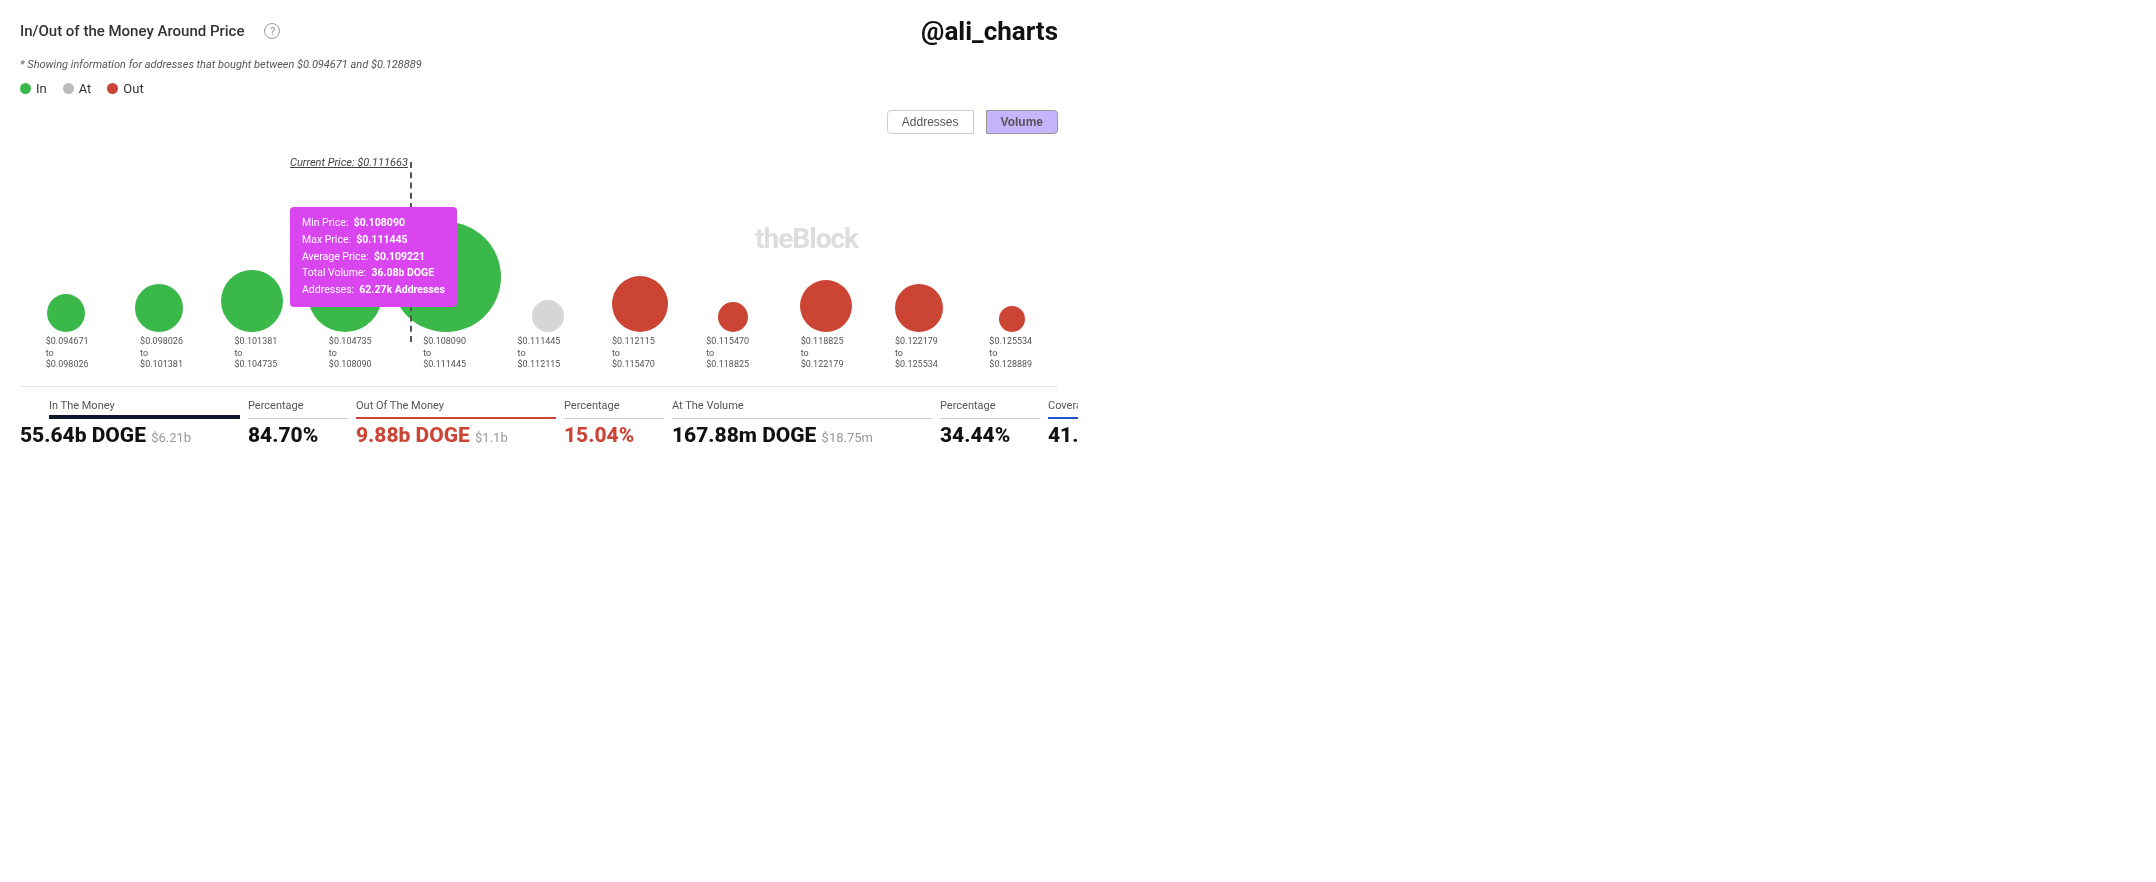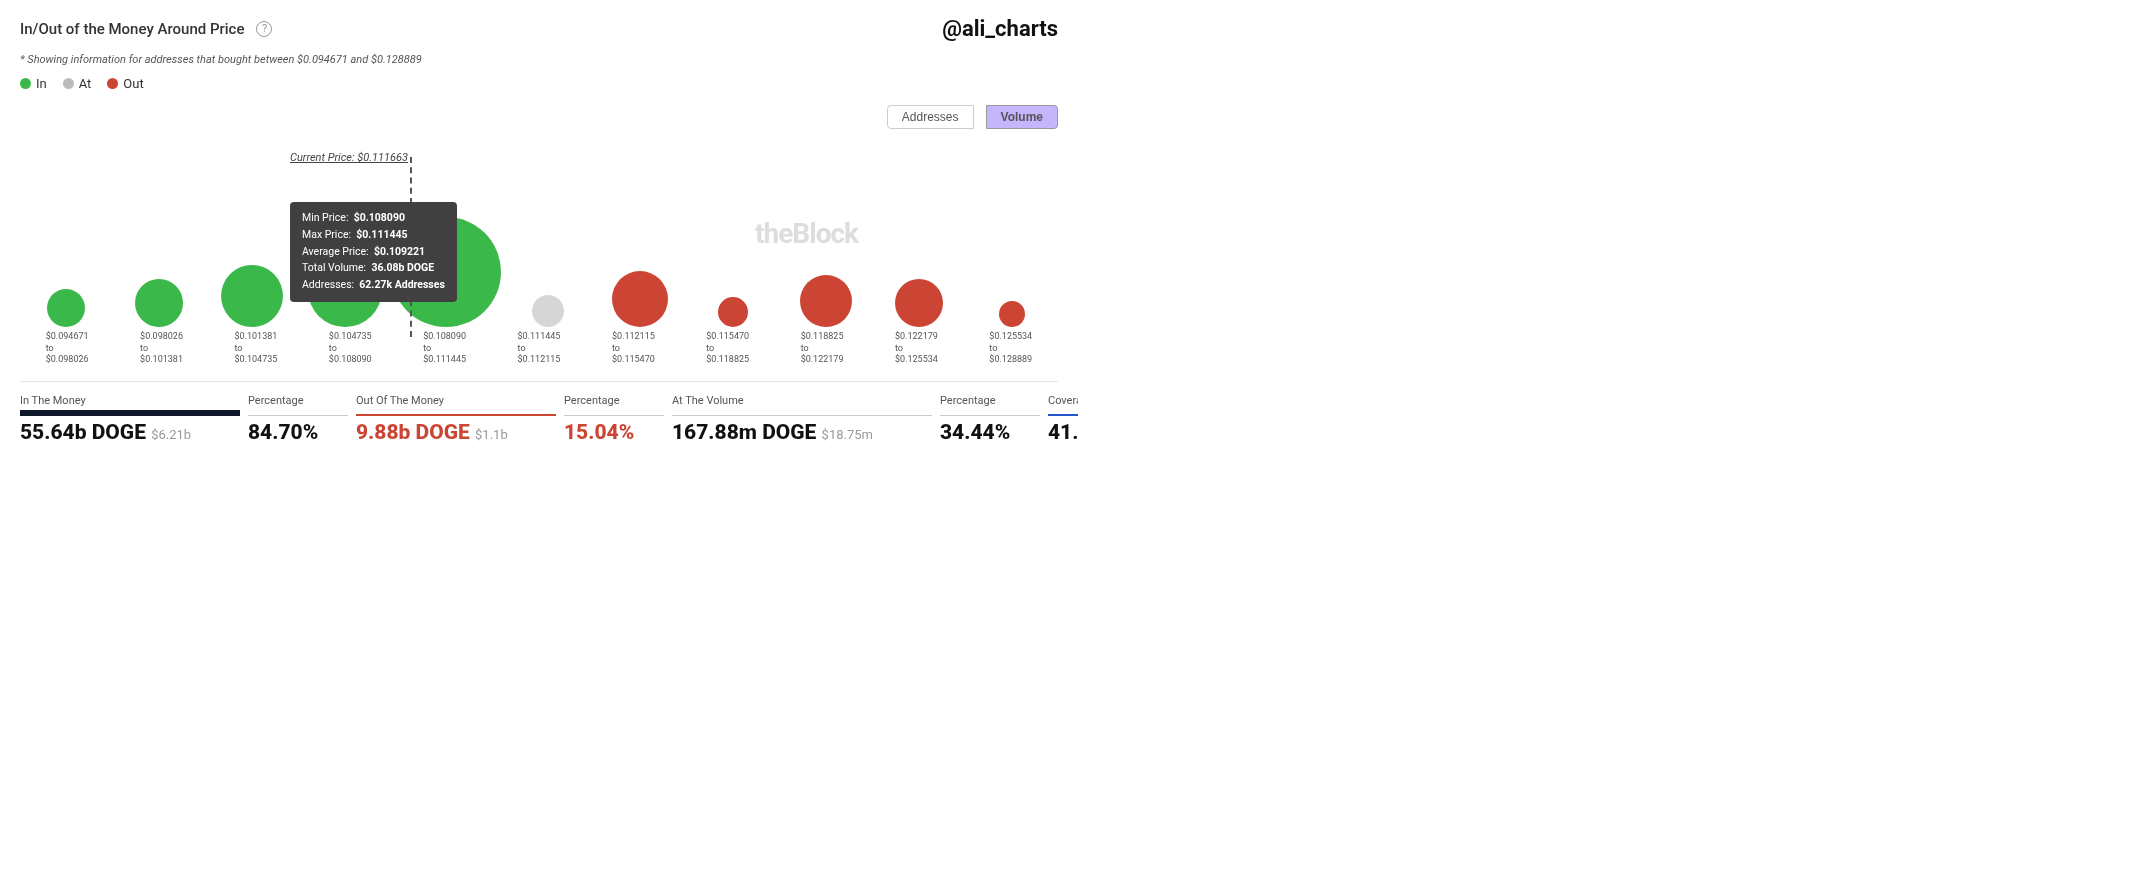--- a/index.html
+++ b/index.html
@@ -16,21 +16,21 @@
     .header {
       display: flex;
       justify-content: space-between;
       align-items: center;
       margin-bottom: 12px;
     }
 
     .title-area {
       display: flex;
       align-items: center;
-      gap: 12px;
+      gap: 20px;
     }
 
     .title {
       font-size: 15px;
       font-weight: 500;
       color: #333;
     }
 
     .help-icon {
       width: 16px;
@@ -39,21 +39,21 @@
       border: 1.5px solid #999;
       display: inline-flex;
       align-items: center;
       justify-content: center;
       font-size: 11px;
       color: #999;
       cursor: pointer;
     }
 
     .brand {
-      font-size: 22px;
+      font-size: 26px;
       font-weight: 700;
       color: #111;
     }
 
     .subtitle {
       font-size: 11px;
       color: #555;
       margin-bottom: 10px;
       font-style: italic;
     }
@@ -182,21 +182,21 @@
       font-size: 9px;
       color: #555;
       line-height: 1.3;
       padding-top: 4px;
     }
 
     .tooltip {
       position: absolute;
       left: 270px;
       top: 65px;
-      background: #404040;
+      background: #d946ef;
       color: #fff;
       padding: 8px 12px;
       border-radius: 4px;
       font-size: 10.5px;
       line-height: 1.6;
       z-index: 10;
       white-space: nowrap;
     }
 
     .tooltip strong {
@@ -235,21 +235,21 @@
       grid-template-columns: 220px 100px 200px 100px 260px 100px 120px;
       gap: 0 8px;
     }
 
     .stat-header-cell {
       font-size: 11px;
       color: #555;
       padding-bottom: 3px;
     }
 
-    .sh-green { border-bottom: 6px solid #0f172a; }
+    .sh-green { border-bottom: 4px solid #0f172a; margin-left: 29px; }
     .sh-red   { border-bottom: 2px solid #cc4433; }
     .sh-none  { border-bottom: 1px solid #ccc; }
     .sh-blue  { border-bottom: 2px solid #2255cc; }
 
     .stat-val {
       font-size: 21px;
       font-weight: 800;
       color: #111;
       padding-top: 4px;
       white-space: nowrap;

